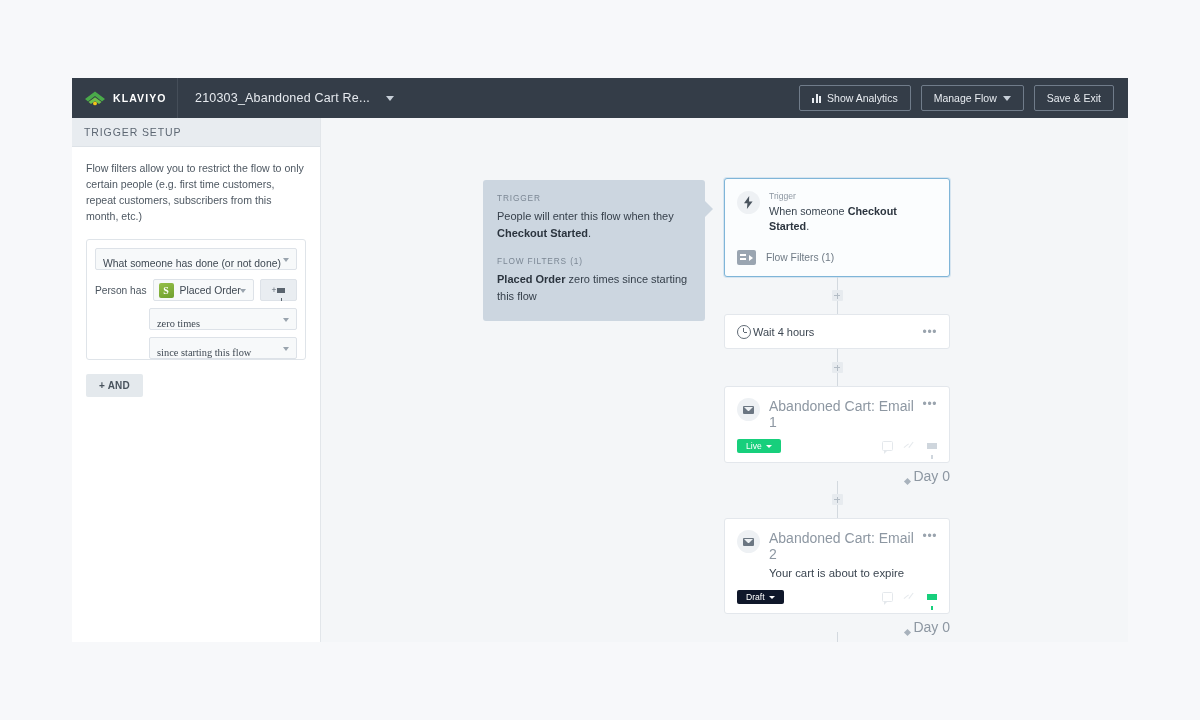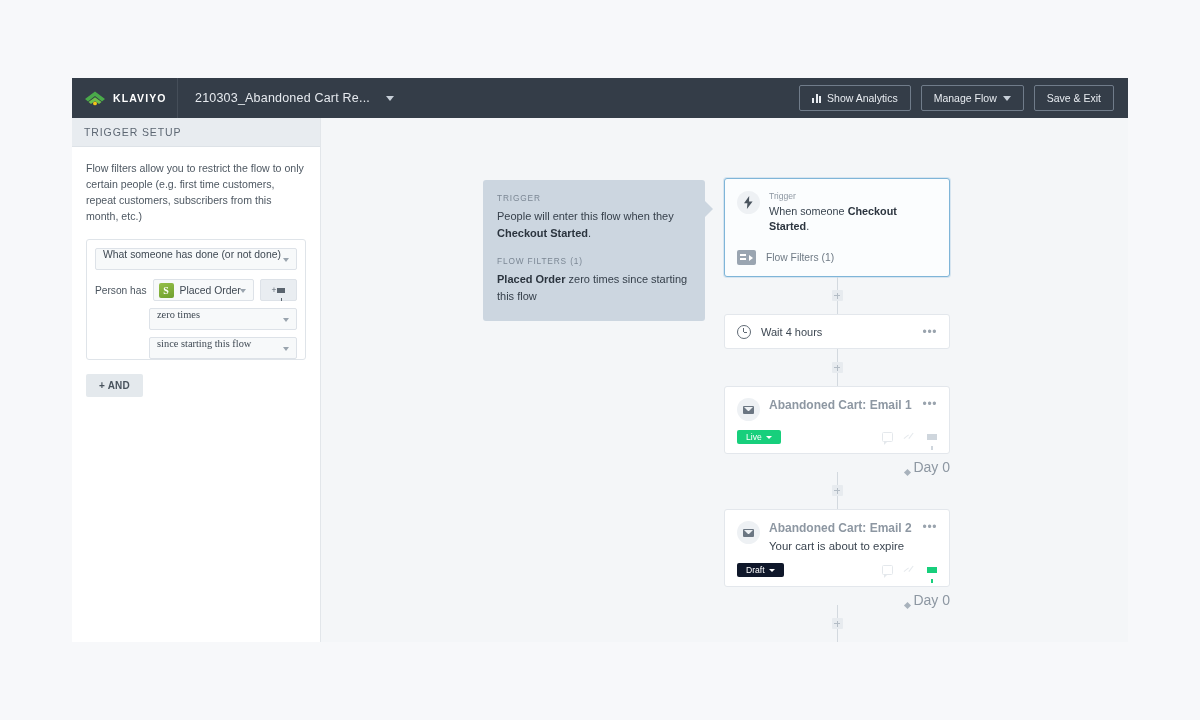--- a/index.html
+++ b/index.html
@@ -139,21 +139,21 @@
     border-radius: 3px;
     background: #fff;
     padding: 8px 8px 0 8px;
   }
   .select {
     height: 22px;
     border: 1px solid #dde2e8;
     border-radius: 2px;
     background: #f7f9fa;
     display: flex;
-    align-items: flex-start;
+    align-items: flex-end;
     padding: 0 7px;
     font-size: 10.4px;
     color: #3f4953;
     position: relative;
     white-space: nowrap;
   }
   .select .sel-caret {
     position: absolute; right: 7px; top: 50%;
     margin-top: -1.5px;
     width: 0; height: 0;
@@ -405,21 +405,21 @@
   }
   .conn .plus::before { left: 2.5px; top: 5px; width: 6px; height: 1px; }
   .conn .plus::after { left: 5px; top: 2.5px; width: 1px; height: 6px; }
 
   
   .wait-node {
     height: 33px;
     display: flex;
     align-items: center;
     padding: 0 12px;
-    gap: 10px;
+    gap: 2px;
   }
   .clock {
     width: 14px; height: 14px;
     border: 1.4px solid #606a75;
     border-radius: 50%;
     position: relative;
     flex: 0 0 14px;
   }
   .clock::before {
     content:""; position:absolute; left:5px; top:2.5px;
@@ -461,21 +461,21 @@
     border-right: 4.5px solid transparent;
     box-sizing: border-box;
   }
   .em-body { flex: 1 1 auto; min-width: 0; }
   .em-head {
     display: flex;
     align-items: flex-start;
     justify-content: space-between;
     gap: 6px;
   }
-  .em-name { font-size: 12px; color: #8d97a2; font-weight: bold; }
+  .em-name { font-size: 14px; color: #8d97a2; }
   .em-subject {
     font-size: 11.4px;
     color: #3c4651;
     line-height: 1.42;
     margin-top: 3px;
   }
   .em-foot {
     display: flex;
     align-items: center;
     justify-content: space-between;

